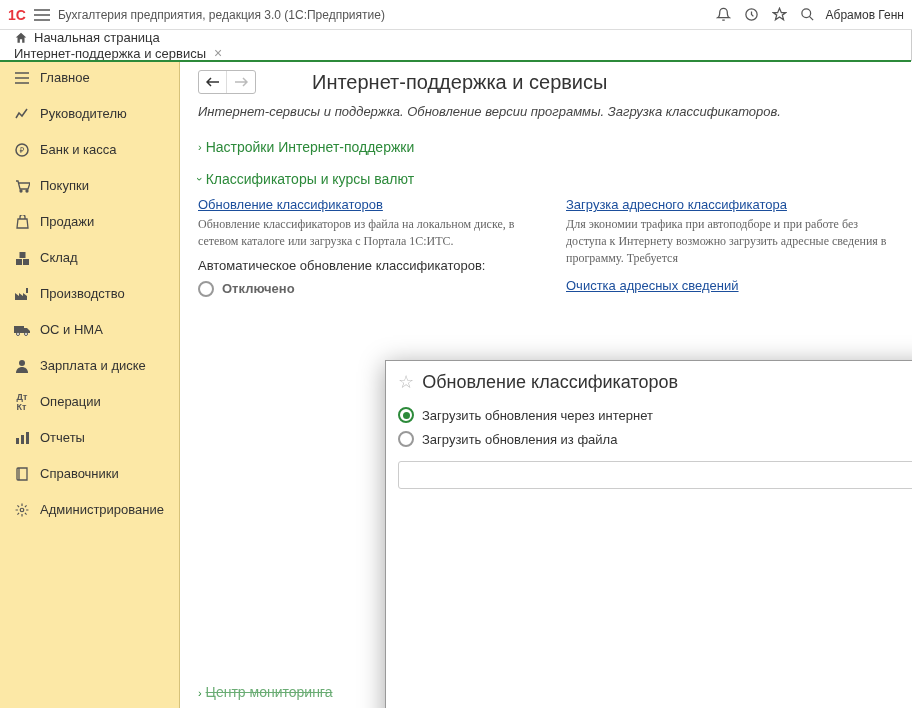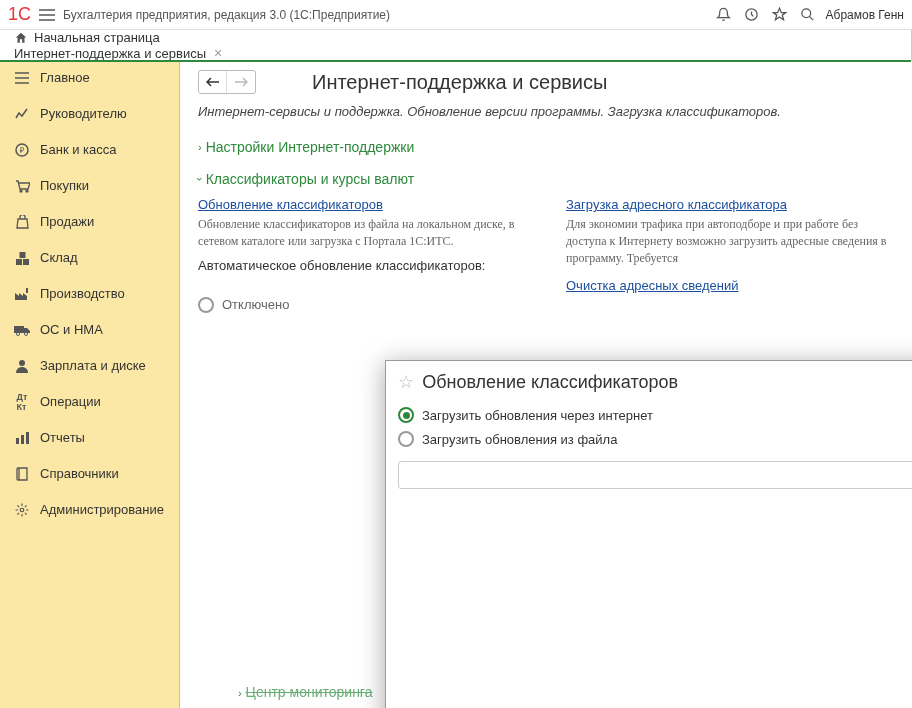--- a/index.html
+++ b/index.html
@@ -1,19 +1,19 @@
 <!DOCTYPE html>
 <html><head>
 <meta charset="utf-8">
 <style>
   * { box-sizing: border-box; margin: 0; padding: 0; }
   body { font-family: Arial, sans-serif; font-size: 13px; color: #333; background: #fff; width: 912px; height: 708px; overflow: hidden; position: relative; }
   
   .titlebar { height: 30px; background: #fff; display: flex; align-items: center; padding: 0 8px; border-bottom: 1px solid #ddd; gap: 8px; }
-  .logo-1c { color: #e8343c; font-weight: normal; font-size: 18px; }
+  .logo-1c { color: #e8343c; font-weight: bold; font-size: 14px; }
   .hamburger { cursor: pointer; }
   .app-title { font-size: 12px; color: #555; }
   .titlebar-spacer { flex: 1; }
   .titlebar-icon { width: 20px; height: 20px; display: flex; align-items: center; justify-content: center; cursor: pointer; color: #555; }
   .user-name { font-size: 12px; color: #333; }
 
   .tabbar { height: 30px; background: #fff; display: flex; align-items: stretch; border-bottom: 1px solid #ccc; flex-direction: column; }
   .tab-home { display: flex; align-items: center; gap: 6px; padding: 0 14px; border-right: 1px solid #ccc; cursor: pointer; }
   .tab-item { display: flex; align-items: center; gap: 6px; padding: 0 14px; border-right: 1px solid #ccc; cursor: pointer; position: relative; }
   .tab-item.active { background: #fff; }
@@ -50,21 +50,21 @@
   .modal-title { font-size: 18px; flex: 1; }
   .modal-body { padding: 0 12px; flex: 1; }
   .radio-row { display: flex; align-items: center; gap: 8px; padding: 4px 0; }
   .radio { width: 16px; height: 16px; border: 2px solid #999; border-radius: 50%; display: flex; align-items: center; justify-content: center; }
   .radio.selected { border-color: #2c8a3a; }
   .radio.selected::after { content:''; width: 7px; height: 7px; background: #2c8a3a; border-radius: 50%; }
   .file-input-row { display: flex; margin-top: 10px; }
   .file-input { flex: 1; height: 28px; border: 1px solid #ccc; border-radius: 3px 0 0 3px; background: #fff; }
   .modal-footer { display: flex; justify-content: flex-end; gap: 8px; padding: 10px 12px 12px 12px; }
 
-  .peek-link { position: absolute; left: 18px; bottom: 8px; color: #2c8a3a; font-size: 14px; margin-left: 40px;}
+  .peek-link { position: absolute; left: 18px; bottom: 8px; color: #2c8a3a; font-size: 14px;}
   .clipped-text { position:absolute; right:0; top:362px; color:#333; font-size:13px; }
   svg { display: block; }
 </style>
 </head>
 <body>
 
 <div class="titlebar">
   <span class="logo-1c">1C</span>
   <span class="hamburger">
     <svg width="16" height="12" viewBox="0 0 16 12">
@@ -255,21 +255,21 @@
     <div class="section-header">
       <span class="chev" style="transform:rotate(90deg);display:inline-block;">›</span>
       <span>Классификаторы и курсы валют</span>
     </div>
 
     <div class="two-col">
       <div class="col">
         <span class="link-u">Обновление классификаторов</span>
         <div class="desc">Обновление классификаторов из файла на локальном диске, в сетевом каталоге или загрузка с Портала 1С:ИТС.</div>
         <div class="subhead">Автоматическое обновление классификаторов:</div>
-        <div class="radio-row" style="margin-top:20px;">
+        <div class="radio-row" style="margin-top:4px;font-weight:bold;">
           <span class="radio"></span>
           <span style="color:#666;">Отключено</span>
         </div>
       </div>
       <div class="col">
         <span class="link-u">Загрузка адресного классификатора</span>
         <div class="desc">Для экономии трафика при автоподборе и при работе без доступа к Интернету возможно загрузить адресные сведения в программу. Требуется</div>
         <div style="height:12px;"></div>
         <span class="link-u">Очистка адресных сведений</span>
       </div>

